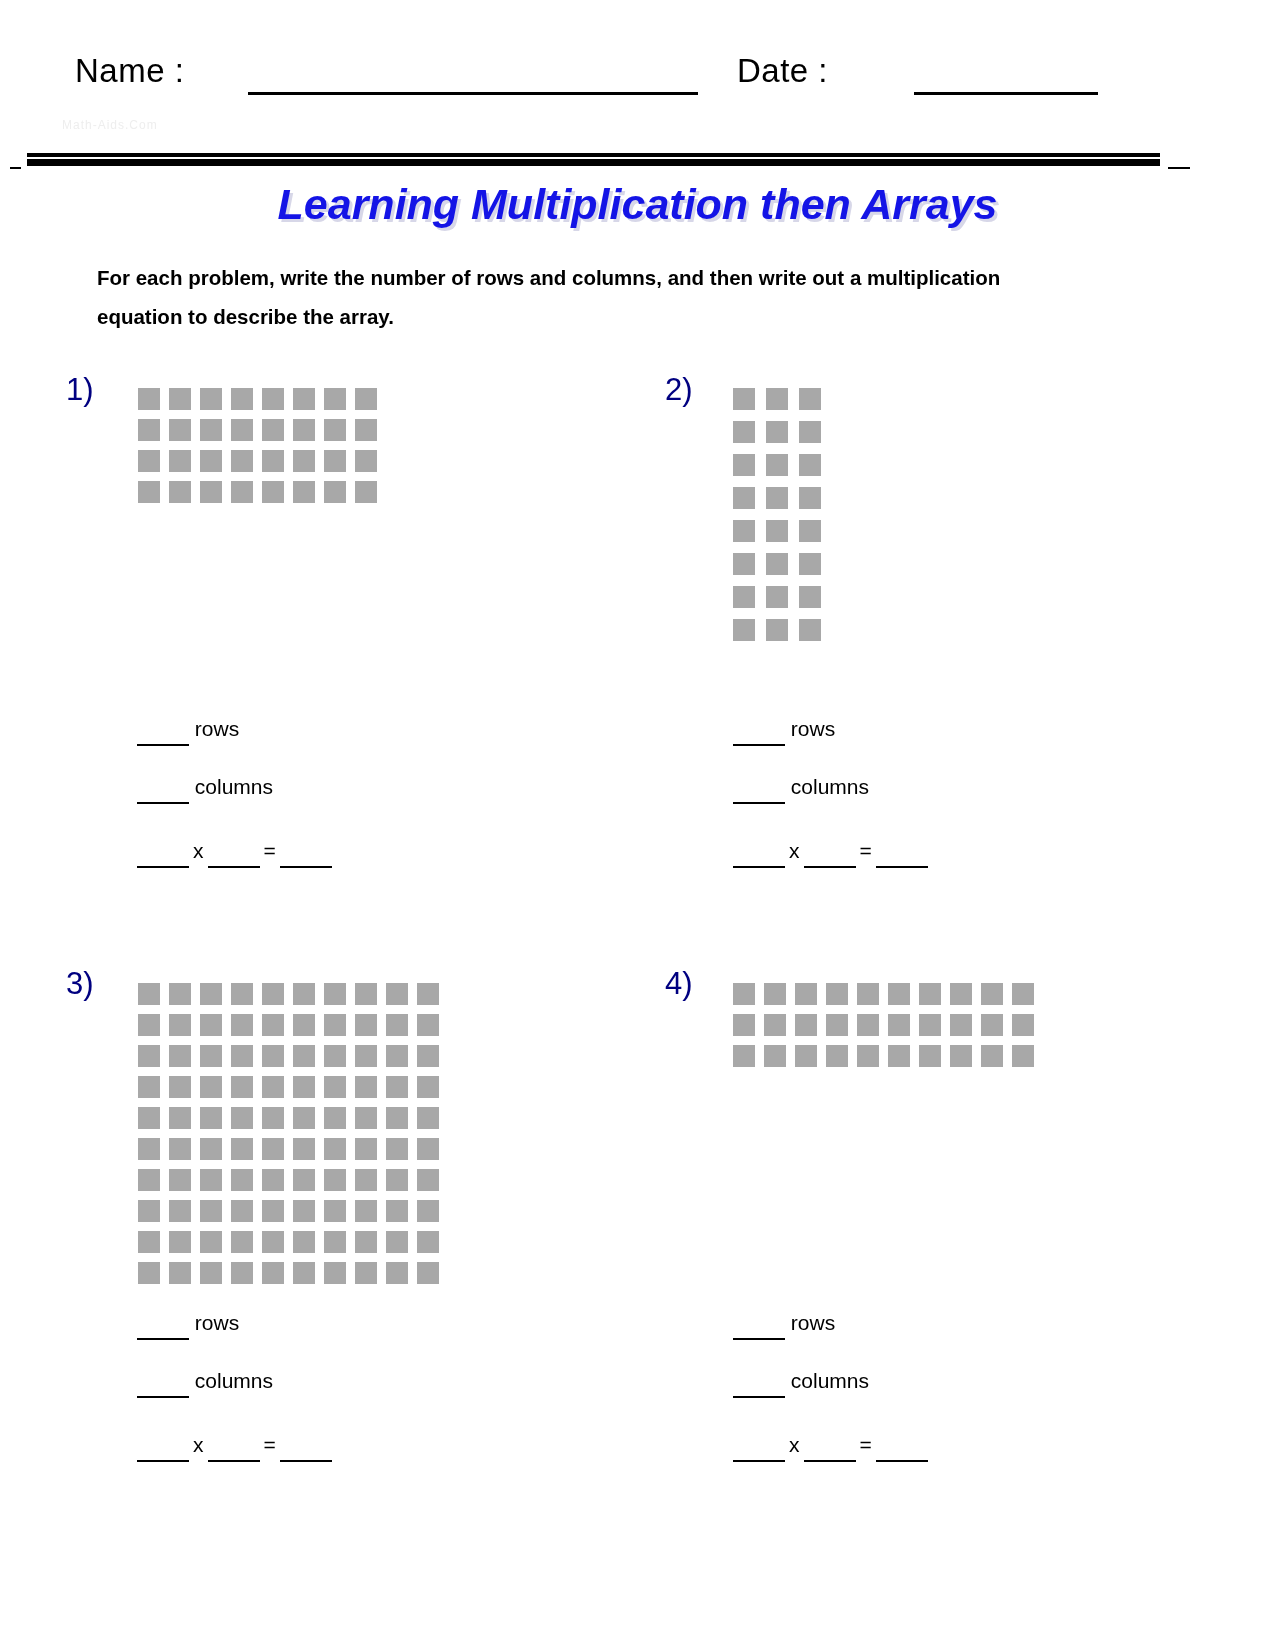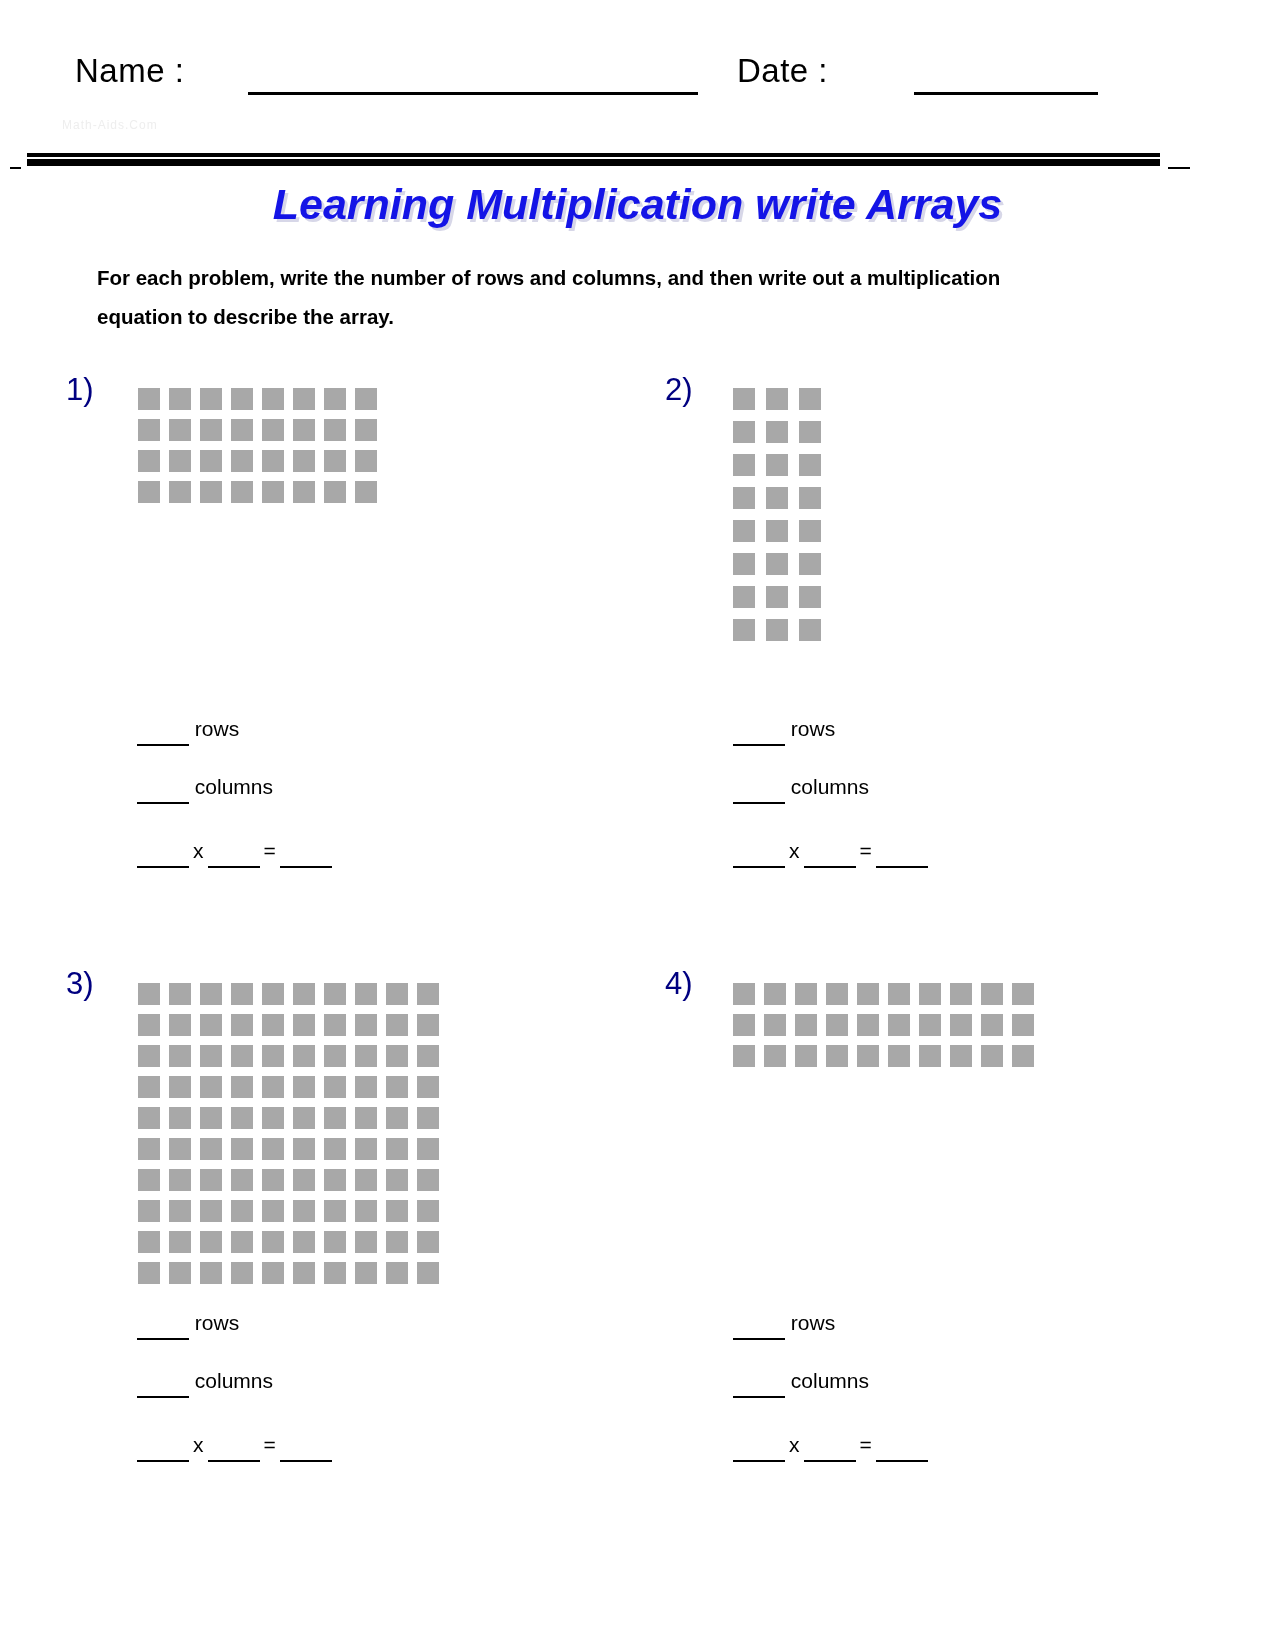--- a/index.html
+++ b/index.html
@@ -159,21 +159,21 @@
 
   <div id="ghost-text">Math-Aids.Com</div>
 </div>
 
 <div id="divider-wrap">
   <div id="divider-tick-left"></div>
   <div id="divider-bar"></div>
   <div id="divider-tick-right"></div>
 </div>
 
-<div id="title">Learning Multiplication write Arrays</div>
+<div id="title">Learning Multiplication then Arrays</div>
 
 <div id="instructions">For each problem, write the number of rows and columns, and then write out a multiplication equation to describe the array.</div>
 
 <div id="problems-area">
     <div class="problem" style="left: 0px; top: 0px;">
       <div class="prob-num" style="left: 66px; top: 372px;">1)</div>
       <div class="array-grid" style="left: 138px; top: 388px; grid-template-columns: repeat(8, 22px); grid-template-rows: repeat(4, 22px); gap: 9px;">
         <div class="cell" style="background: rgb(168, 168, 168);"></div>
         <div class="cell" style="background: rgb(168, 168, 168);"></div>
         <div class="cell" style="background: rgb(168, 168, 168);"></div>

